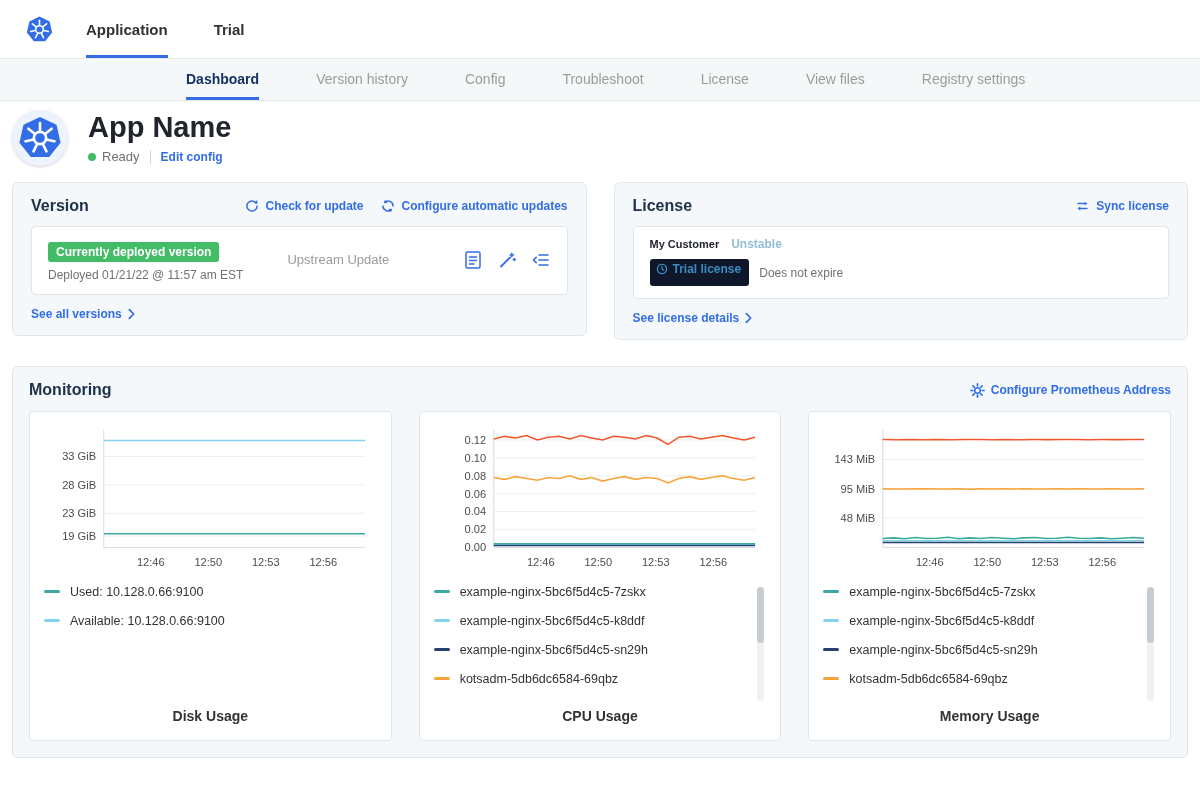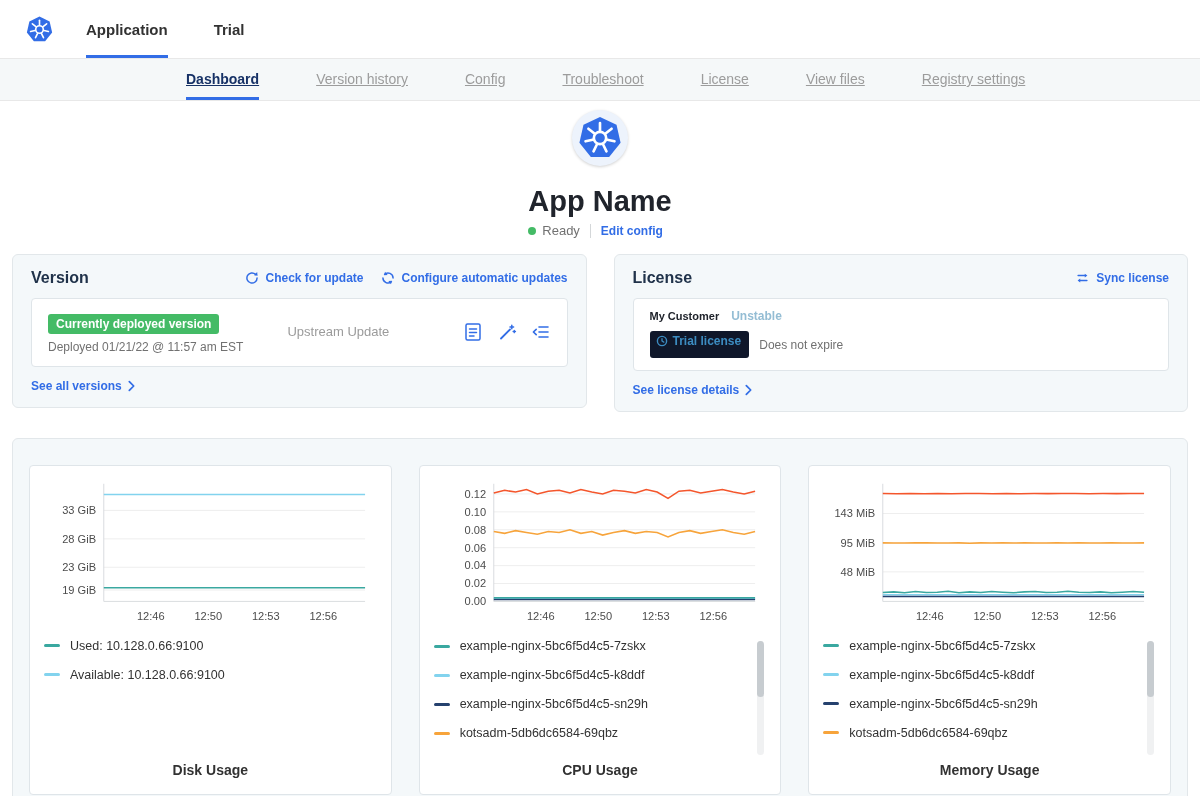--- a/index.html
+++ b/index.html
@@ -16,25 +16,25 @@
   .logo-sm { width:28px; display:flex; align-items:center; margin-right:32px; }
   .topnav-tabs { display:flex; }
   .topnav-tab { display:flex; align-items:center; font-size:15px; font-weight:bold; color:#323232; margin-right:46px; border-bottom:3px solid transparent; padding-top:3px; cursor:pointer; }
   .topnav-tab.active { border-bottom-color:#326de6; }
   .topnav-right { margin-left:auto; display:flex; align-items:center; gap:20px; }
   .add-app-btn { border:1px solid #326de6; color:#326de6; background:#fff; font-weight:bold; font-size:13px; padding:8px 16px; border-radius:19px; cursor:pointer; font-family:inherit; }
   .logout { font-size:15px; color:#323232; cursor:pointer; }
 
   
   .subnav { height:42px; background:#f5f8f9; border-bottom:1px solid #e8e8e8; display:flex; align-items:stretch; padding-left:186px; }
-  .subnav-tab { display:flex; align-items:center; font-size:14px; color:#9c9c9c; margin-right:57px; border-bottom:3px solid transparent; padding-top:2px; cursor:pointer; white-space:nowrap;text-decoration:underline; }
+  .subnav-tab { display:flex; align-items:center; font-size:14px; color:#9c9c9c; margin-right:57px; border-bottom:3px solid transparent; padding-top:2px; cursor:pointer; white-space:nowrap; }
   .subnav-tab.active { color:#163166; font-weight:bold; border-bottom-color:#326de6; }
 
   
-  .app-header { display:flex; align-items:center; padding:9px 12px 16px; gap:20px;flex-direction:column; }
+  .app-header { display:flex; align-items:center; padding:9px 12px 16px; gap:20px; }
   .app-logo { width:56px; height:56px; border-radius:50%; background:#edf3fc; box-shadow:0 1px 3px rgba(0,0,0,.18); display:flex; align-items:center; justify-content:center; }
   .app-title { margin:0 0 7px; font-size:29px; line-height:1.05; color:#20242c; font-weight:bold; }
   .status-row { display:flex; align-items:center; font-size:13px; }
   .dot { width:8px; height:8px; border-radius:50%; background:#44bb66; margin-right:6px; }
   .status-text { color:#717171; }
   .vdivider { width:1px; height:14px; background:#d4d7d9; margin:0 10px; }
   .link { color:#326de6; font-weight:bold; font-size:12px; display:inline-flex; align-items:center; gap:6px; }
 
   
   .cards-row { display:flex; gap:27px; padding:0 12px; align-items:flex-start; }
@@ -237,20 +237,41 @@
     <a class="link see-link">
       <span>See license details</span>
       <svg class="ic" width="7" height="12" viewBox="0 0 8 12">
           <path d="M1.5 1l5 5-5 5" fill="none" stroke="#326de6" stroke-width="2" stroke-linecap="round" stroke-linejoin="round"></path>
         </svg>
     </a>
   </div>
 </div>
 
 <section class="monitoring">
+  <div class="card-head">
+    <span class="card-title">Monitoring</span>
+    <span class="head-links">
+      <a class="link">
+        <svg class="ic" width="15" height="15" viewBox="0 0 16 16">
+            <circle cx="8" cy="8" r="3" fill="none" stroke="#326de6" stroke-width="1.6"></circle>
+            <g stroke="#326de6" stroke-width="1.8" stroke-linecap="round">
+              <line x1="8" y1="1" x2="8" y2="3"></line>
+              <line x1="8" y1="13" x2="8" y2="15"></line>
+              <line x1="1" y1="8" x2="3" y2="8"></line>
+              <line x1="13" y1="8" x2="15" y2="8"></line>
+              <line x1="3.1" y1="3.1" x2="4.5" y2="4.5"></line>
+              <line x1="11.5" y1="11.5" x2="12.9" y2="12.9"></line>
+              <line x1="12.9" y1="3.1" x2="11.5" y2="4.5"></line>
+              <line x1="4.5" y1="11.5" x2="3.1" y2="12.9"></line>
+            </g>
+          </svg>
+        <span>Configure Prometheus Address</span>
+      </a>
+    </span>
+  </div>
   <div class="charts-row" id="charts-row">
       <div class="chart-card">
         <svg viewBox="0 0 345 152" class="chart-svg">
           <line x1="62" x2="333" y1="33.599999999999994" y2="33.599999999999994" stroke="#ededed" stroke-width="1"></line>
           <text x="54" y="37.599999999999994" text-anchor="end" font-size="11.5" fill="#4c4c4c">33 GiB</text>
           <line x1="62" x2="333" y1="63.099999999999994" y2="63.099999999999994" stroke="#ededed" stroke-width="1"></line>
           <text x="54" y="67.1" text-anchor="end" font-size="11.5" fill="#4c4c4c">28 GiB</text>
           <line x1="62" x2="333" y1="92.6" y2="92.6" stroke="#ededed" stroke-width="1"></line>
           <text x="54" y="96.6" text-anchor="end" font-size="11.5" fill="#4c4c4c">23 GiB</text>
           <line x1="62" x2="333" y1="116.2" y2="116.2" stroke="#ededed" stroke-width="1"></line>

